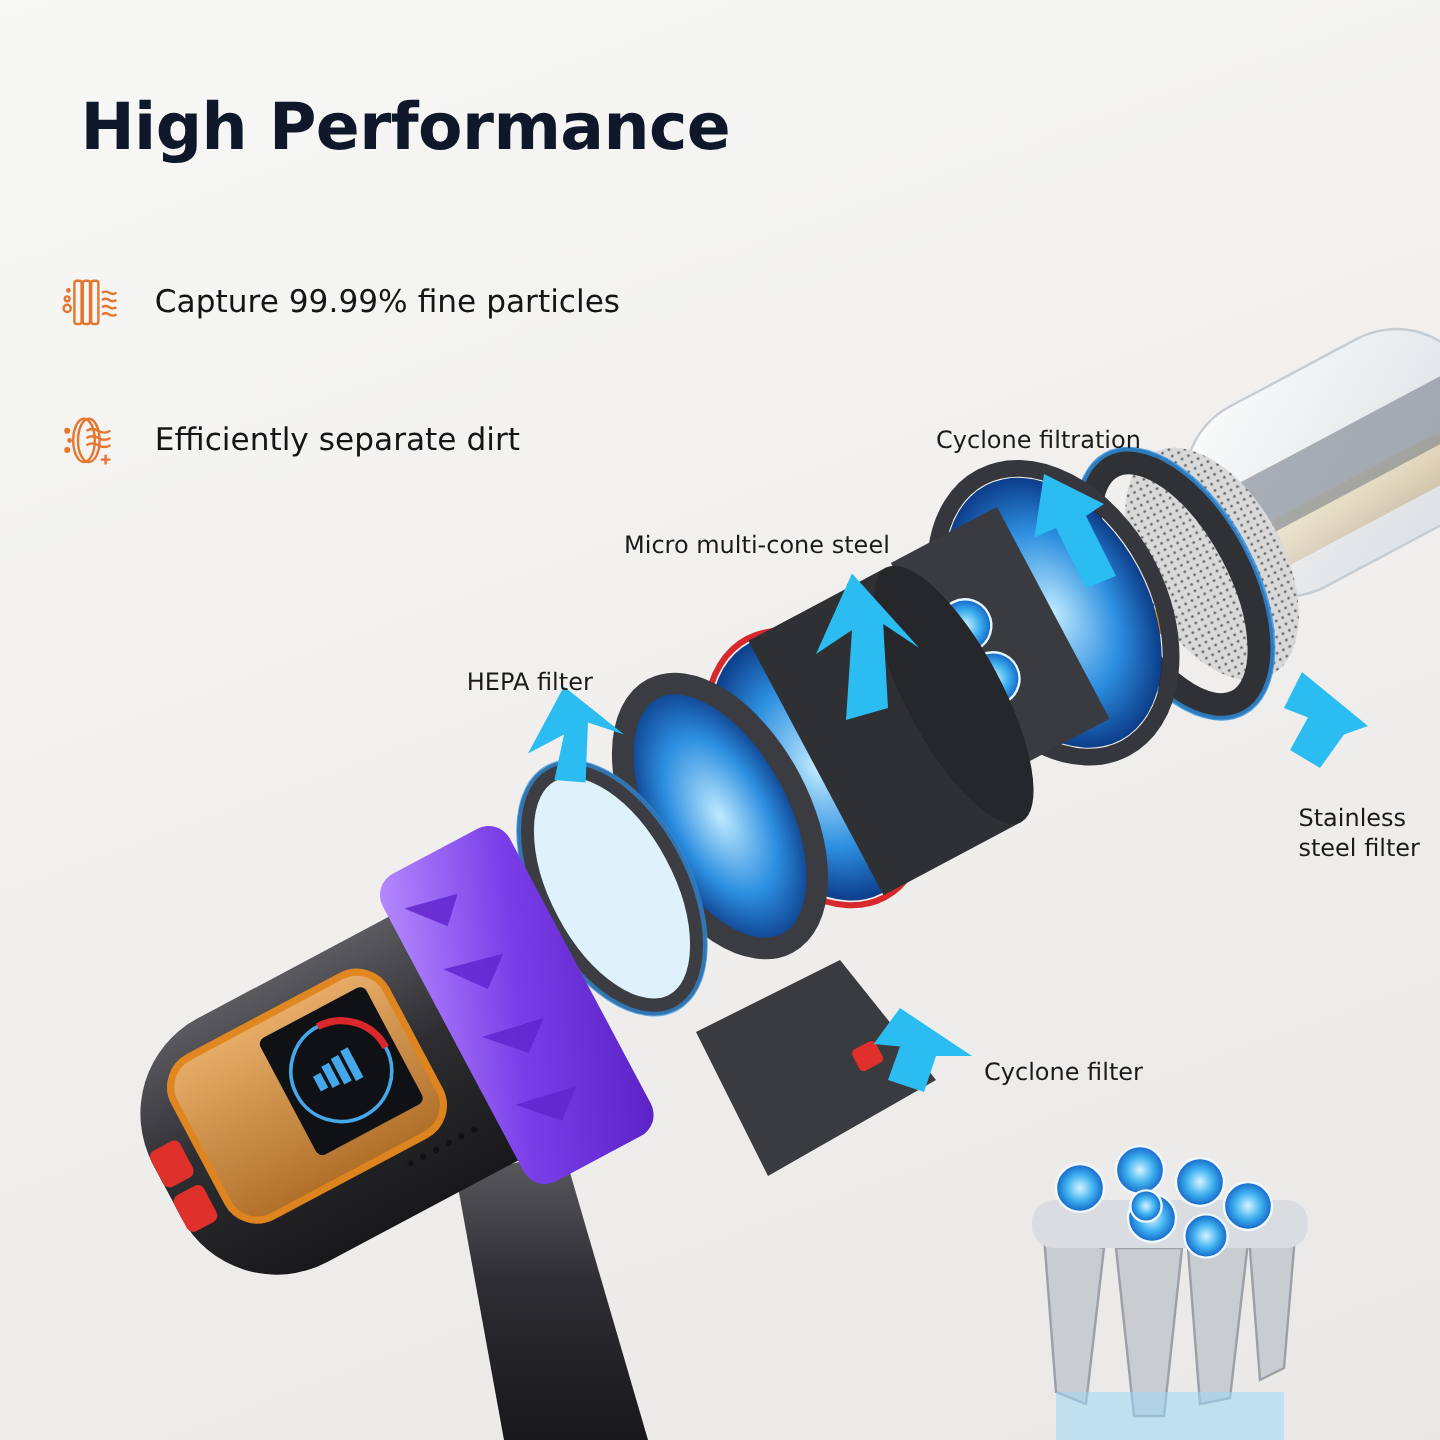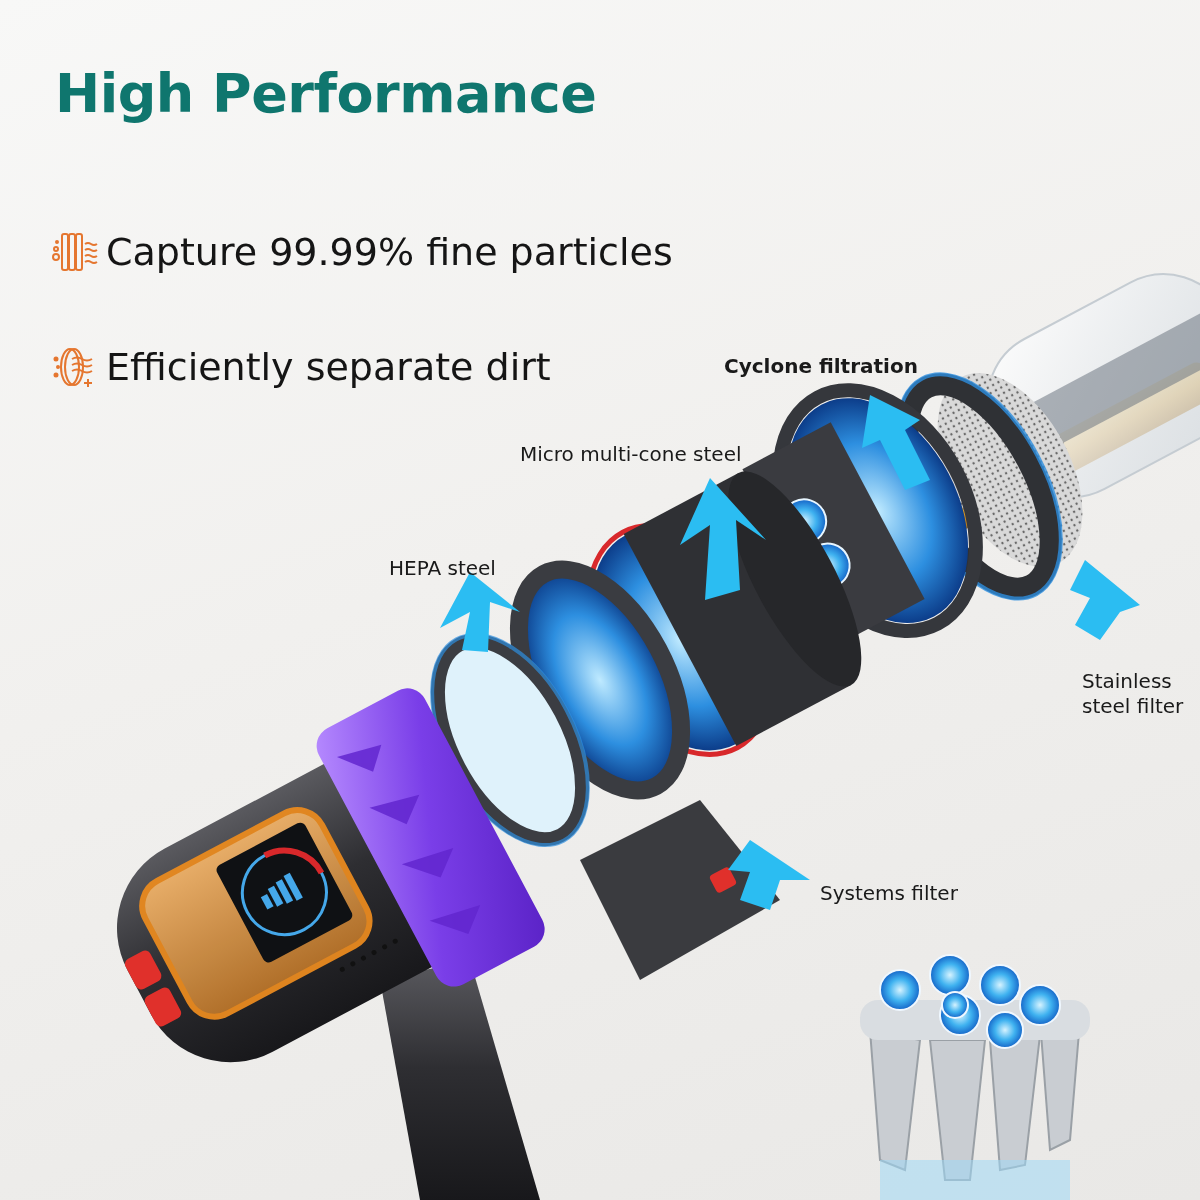--- a/index.html
+++ b/index.html
@@ -2,28 +2,28 @@
 <html><head>
 <meta charset="utf-8">
 <style>
   html, body { margin: 0; padding: 0; }
   body {
     width: 1200px; height: 1200px; overflow: hidden; position: relative;
     background: linear-gradient(160deg, #f8f8f7 0%, #f1f0ee 45%, #e9e8e6 100%);
     font-family: "Liberation Sans", sans-serif;
   }
   .headline {
-    position: absolute; left: 55px; top: 52px; margin: 0;
+    position: absolute; left: 55px; top: 52px; margin: 12px;
     font-family: "DejaVu Sans", sans-serif; font-weight: bold;
-    font-size: 54px; line-height: 84px; color: #0f766e; letter-spacing: -0.5px;
+    font-size: 54px; line-height: 84px; color: #0f172a; letter-spacing: -0.5px;
   }
   .headline span { display: block; }
   .feature {
     position: absolute; left: 48px; display: flex; align-items: center;
-    font-family: "DejaVu Sans", sans-serif; font-size: 38px; color: #151515;
+    font-family: "DejaVu Sans", sans-serif; font-size: 26px; color: #151515; gap: 23px;
   }
   .feature svg { width: 54px; height: 44px; margin-right: 4px; }
   .f1 { top: 230px; }
   .f2 { top: 302px; margin-top: 43px; }
   .callout {
     position: absolute; font-family: "DejaVu Sans", sans-serif;
     font-size: 20px; color: #1a1a1a; line-height: 25px;
   }
   .illus { position: absolute; left: 0; top: 0; width: 1200px; height: 1200px; }
   .product-area { position: absolute; left: 0; top: 0; width: 1200px; height: 1200px; }
@@ -219,20 +219,20 @@
       <path d="M24 20 q5 -3 10 0 t10 0"></path>
     <path d="M24 26 q5 -3 10 0 t10 0"></path>
     <circle cx="8" cy="14" r="1.5" fill="#e5762f"></circle>
       <circle cx="10" cy="22" r="1" fill="#e5762f"></circle>
     <circle cx="8" cy="30" r="1.5" fill="#e5762f"></circle>
     <path d="M40 34 l0 8 M36 38 l8 0"></path>
   </svg>
   <span>Efficiently separate dirt</span>
 </div>
 
-<div class="callout" style="left:724px; top:354px;font-weight:bold;">Cyclone filtration</div>
+<div class="callout" style="left:780px; top:354px;">Cyclone filtration</div>
 <div class="callout" style="left:520px; top:442px;">Micro multi-cone steel</div>
-<div class="callout" style="left:389px; top:556px;">HEPA steel</div>
+<div class="callout" style="left:389px; top:556px;">HEPA filter</div>
 <div class="callout" style="left:1082px; top:669px;">
   <div>Stainless</div>
   <div>steel filter</div>
 </div>
-<div class="callout" style="left:820px; top:881px;">Systems filter</div>
+<div class="callout" style="left:820px; top:881px;">Cyclone filter</div>
 
 </body></html>

